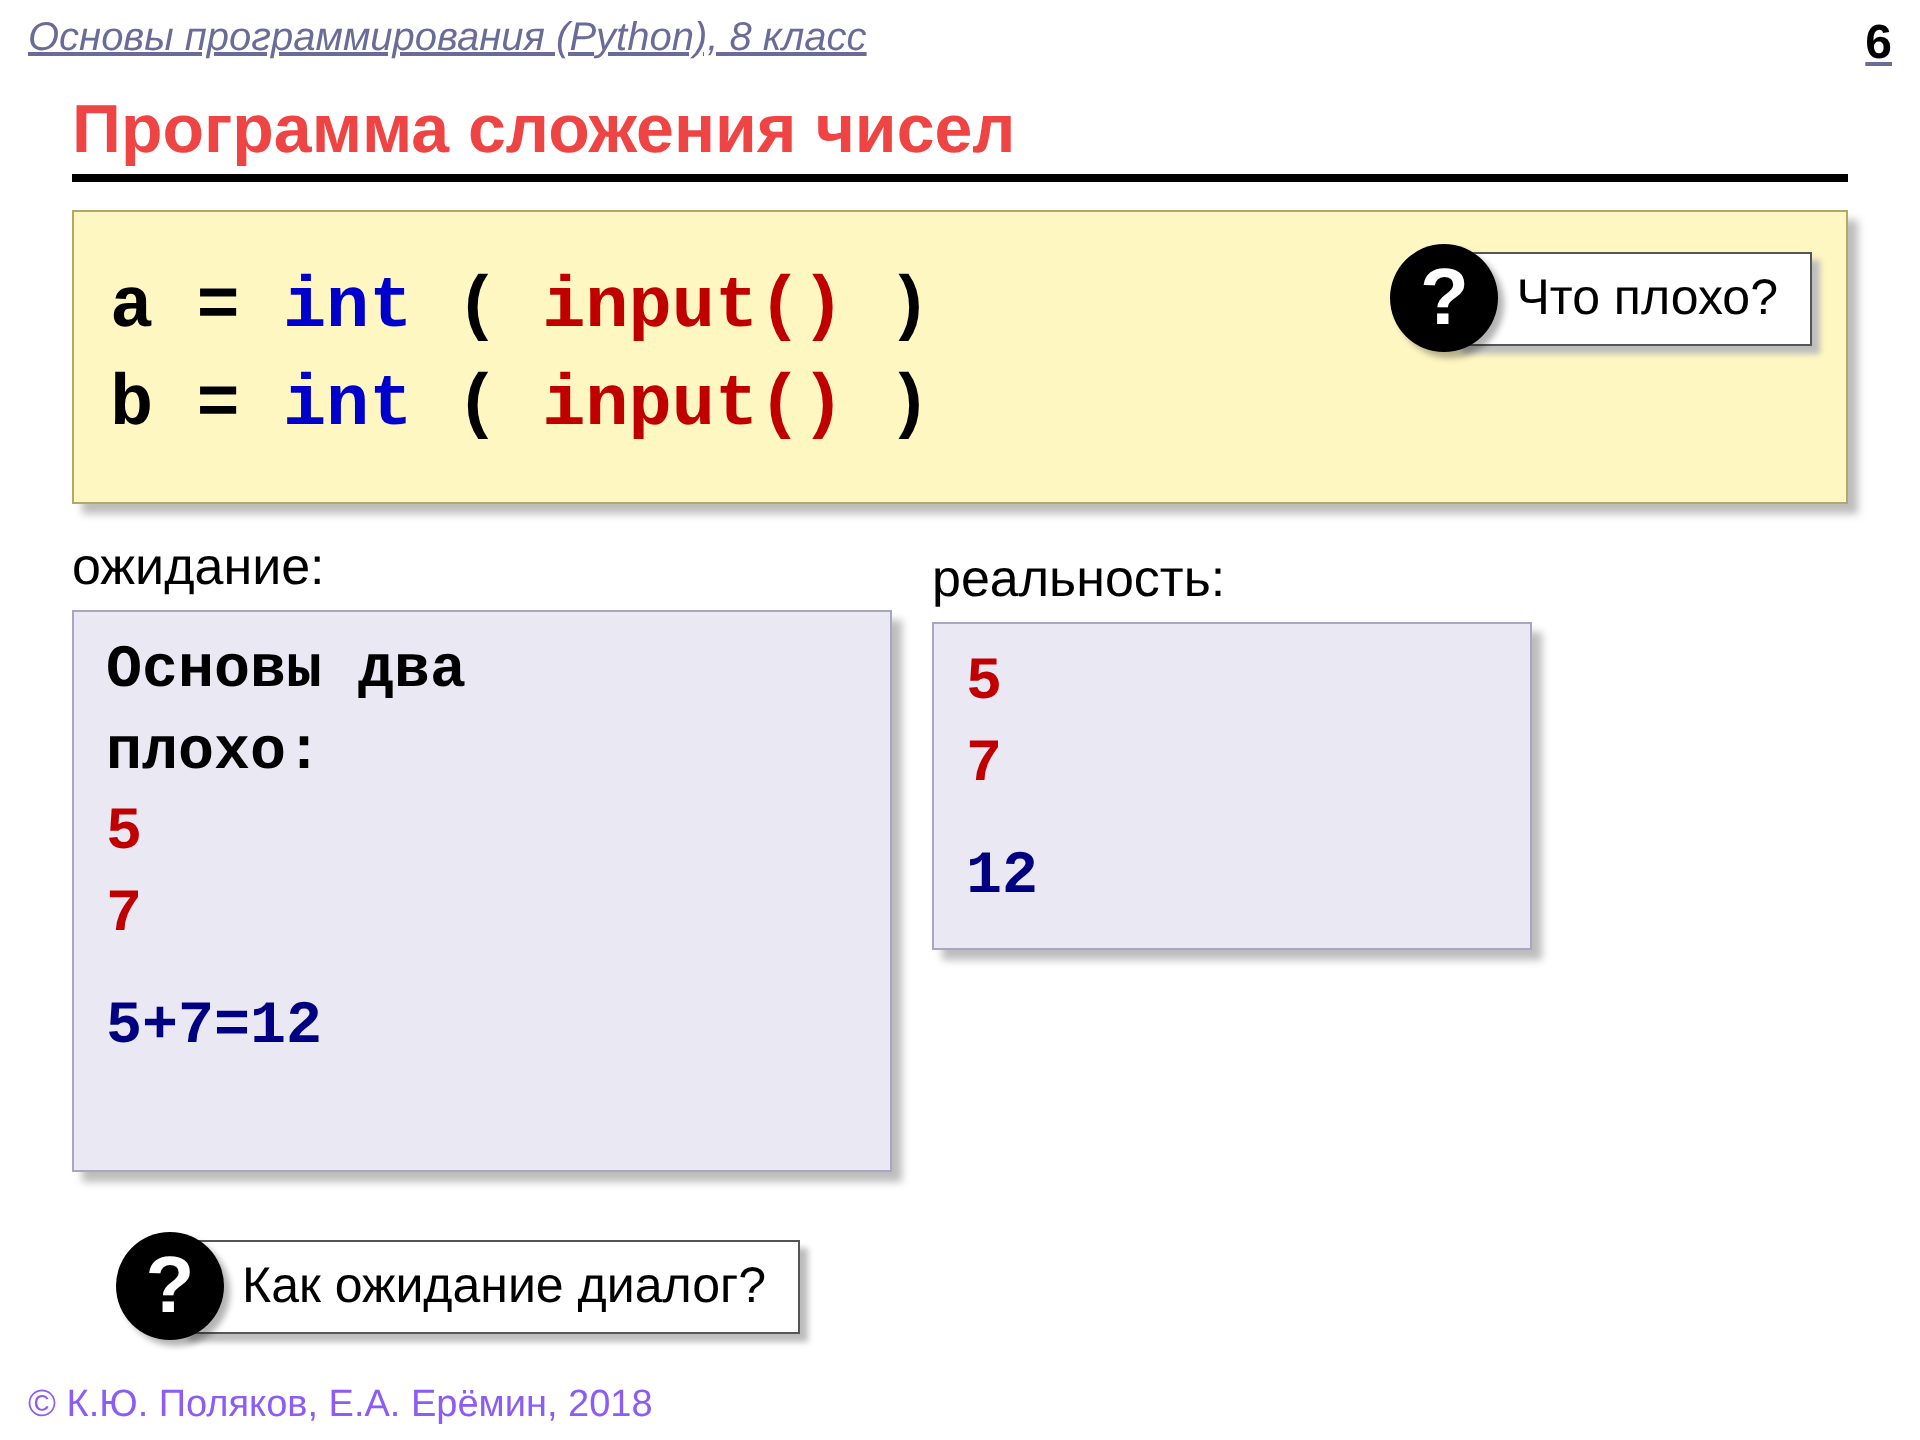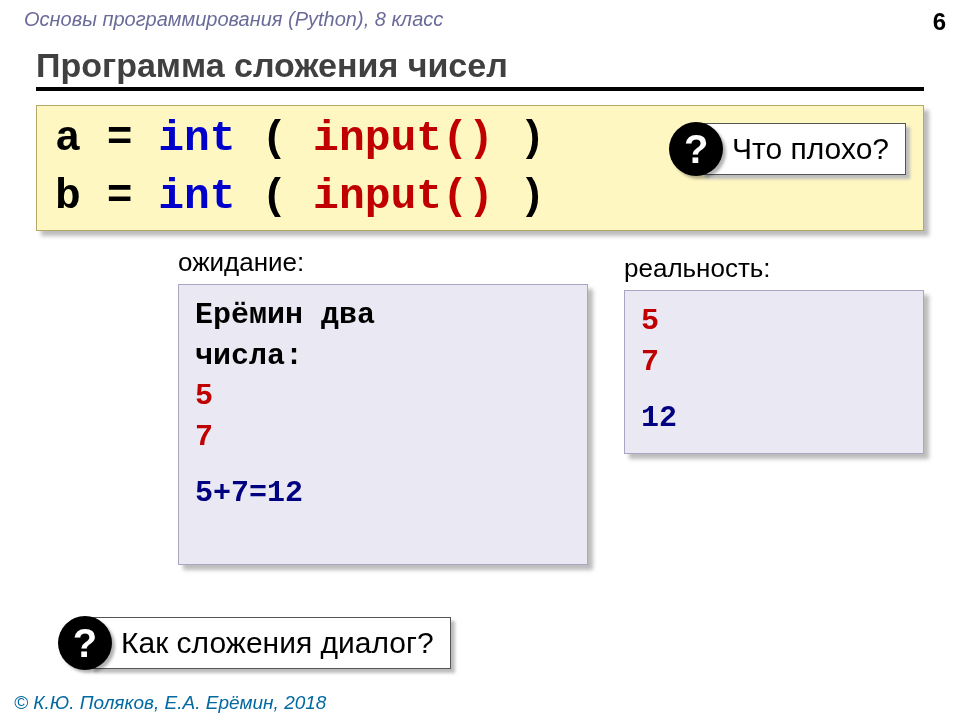--- a/index.html
+++ b/index.html
@@ -8,67 +8,67 @@
     width: 960px;
     height: 720px;
     background: #fff;
     position: relative;
     overflow: hidden;
   }
   .header {
     color: #6b6b99;
     font-style: italic;
     font-size: 20px;
-    padding: 8px 14px 0 24px;
+    padding: 8px 14px 0 14px;
     display: flex;
     justify-content: space-between;
+    text-decoration: underline;
   }
   .page-num {
     color: #000;
     font-weight: bold;
     font-style: normal;
     font-size: 24px;
   }
   .title {
     font-size: 34px;
     font-weight: bold;
-    color: #404040;
+    color: #ef4444;
     padding: 10px 36px 2px 36px;
   }
   .title-underline {
     margin: 0 36px 14px 36px;
     height: 4px;
     background: #000;
   }
   .code-box {
     margin: 0 36px 10px 36px;
     background: #fff7c2;
     border: 1px solid #b4a868;
     box-shadow: 5px 5px 4px #bdbdbd;
-    padding: 4px 18px;
+    padding: 24px 18px;
     font-family: "Courier New", monospace;
-    font-size: 43px;
+    font-size: 36px;
     font-weight: bold;
     line-height: 1.35;
     position: relative;
     color: #000;
   }
   .kw-blue { color: #0000cc; }
   .kw-red  { color: #c00000; }
   .small-label {
     font-family: Arial, sans-serif;
     font-size: 26px;
     color: #000;
     margin: 6px 0 6px 0;
   }
   .two-col {
     display: flex;
     padding: 0 36px;
-    gap: 36px;
-    justify-content: flex-end;
+    gap: 20px;
   }
   .col-left  { flex: 0 0 410px; }
   .col-right { flex: 0 0 300px; padding-top: 6px; }
   .console-box {
     background: #eae9f3;
     border: 1px solid #a7a7c4;
     box-shadow: 5px 5px 4px #bdbdbd;
     padding: 10px 16px 50px 16px;
     font-family: "Courier New", monospace;
     font-size: 30px;
@@ -98,36 +98,35 @@
     justify-content: center;
     position: relative;
     z-index: 2;
     box-shadow: 3px 3px 3px rgba(0,0,0,0.3);
   }
   .bubble-label {
     background: #fff;
     border: 1px solid #555;
     box-shadow: 4px 4px 3px #bdbdbd;
     font-family: Arial, sans-serif;
-    font-size: 30px;
+    font-size: 25px;
     padding: 8px 16px 8px 30px;
     margin-left: -22px;
     z-index: 1;
   }
   .bubble.top-right { top: 122px; right: 54px; }
   .bubble.bottom-left { bottom: 50px; left: 58px; }
   .footer {
     position: absolute;
     bottom: 6px;
     left: 0; right: 0;
     display: flex;
     justify-content: space-between;
     padding: 0 14px;
-    color: #0369a1;
-    font-style: italic;
+    color: #8b5cf6;
     font-size: 19px;
   }
 </style>
 </head>
 <body>
 
 <div class="header">
   <span>Основы программирования (Python), 8 класс</span>
   <span class="page-num">6</span>
 </div>
@@ -151,22 +150,22 @@
     <span>(</span>
     <span class="kw-red">input()</span>
     <span>)</span>
   </div>
 </div>
 
 <div class="two-col">
   <div class="col-left">
     <div class="small-label">ожидание:</div>
     <div class="console-box">
-      <div>Ерёмин два</div>
-      <div>числа:</div>
+      <div>Основы два</div>
+      <div>плохо:</div>
       <div class="txt-red">5</div>
       <div class="txt-red">7</div>
       <div class="txt-navy">5+7=12</div>
     </div>
   </div>
   <div class="col-right">
     <div class="small-label">реальность:</div>
     <div class="console-box small">
       <div class="txt-red">5</div>
       <div class="txt-red">7</div>
@@ -175,18 +174,18 @@
   </div>
 </div>
 
 <div class="bubble top-right">
   <div class="bubble-circle">?</div>
   <div class="bubble-label">Что плохо?</div>
 </div>
 
 <div class="bubble bottom-left">
   <div class="bubble-circle">?</div>
-  <div class="bubble-label">Как сложения диалог?</div>
+  <div class="bubble-label">Как ожидание диалог?</div>
 </div>
 
 <div class="footer">
   <span>© К.Ю. Поляков, Е.А. Ерёмин, 2018</span>
 </div>
 
 </body></html>

